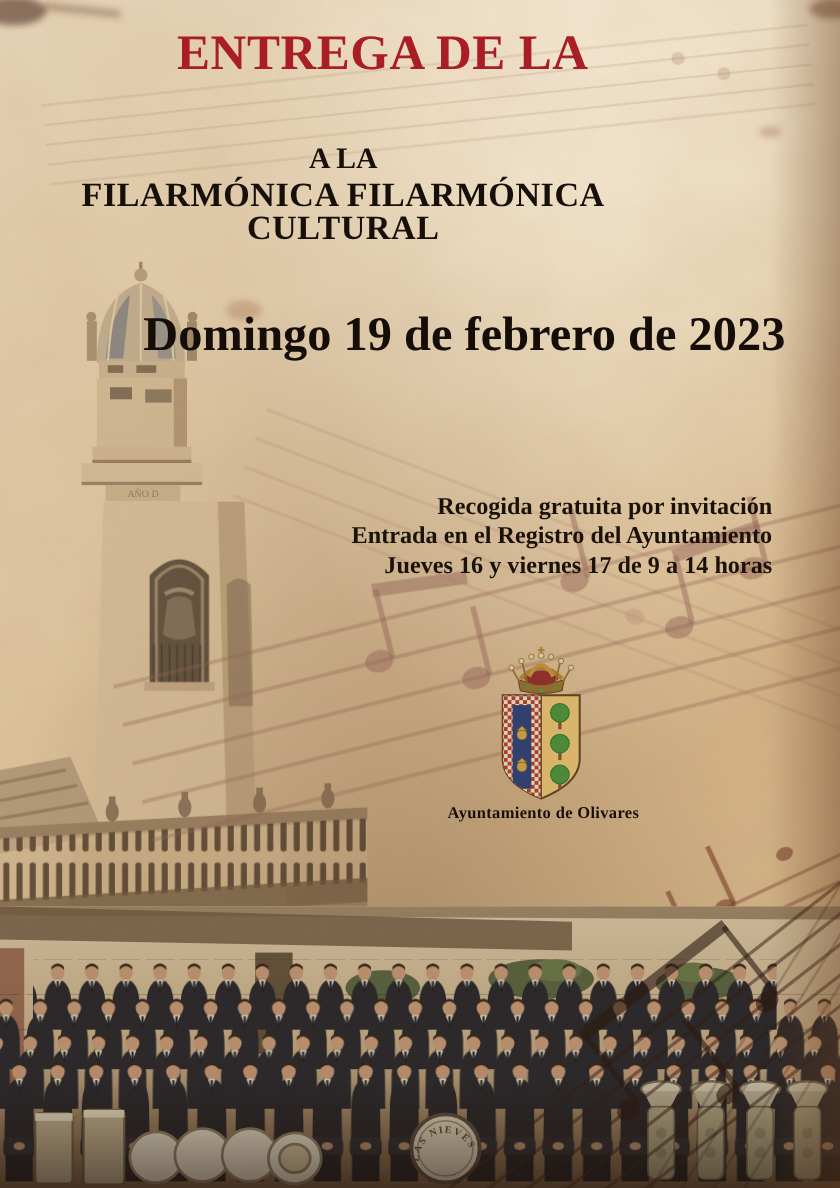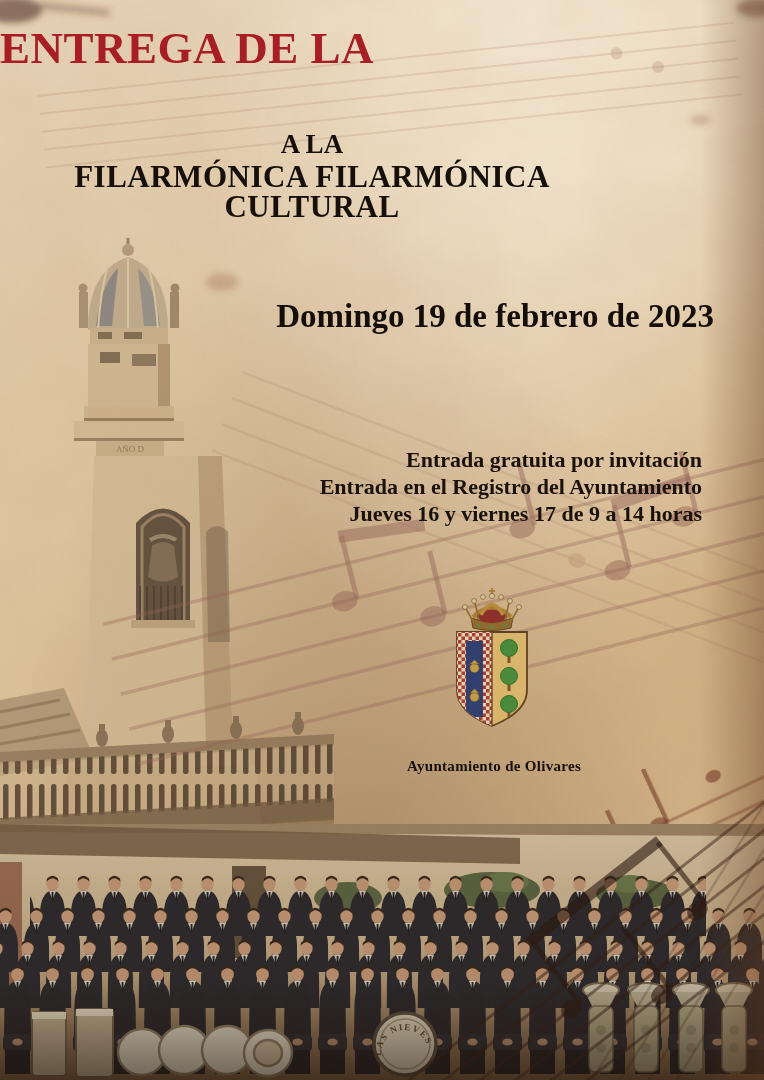--- a/index.html
+++ b/index.html
@@ -8,30 +8,30 @@
     font-family:"Liberation Serif","DejaVu Serif",serif;
     background:
       radial-gradient(ellipse at 70% 6%, rgba(255,247,230,.6), rgba(255,247,230,0) 45%),
       radial-gradient(ellipse at 12% 30%, rgba(208,178,138,.35), rgba(208,178,138,0) 55%),
       radial-gradient(ellipse at 88% 55%, rgba(198,158,108,.45), rgba(198,158,108,0) 50%),
       radial-gradient(ellipse at 45% 104%, rgba(96,62,36,.5), rgba(96,62,36,0) 60%),
       linear-gradient(166deg,#eddec5 0%,#e9d7b8 24%,#e2cba4 48%,#d8bc91 70%,#c7a67c 100%);
   }
   .decor{position:absolute;left:0;top:0;z-index:1;}
   .txt{position:absolute;z-index:3;}
-  .title-block{left:0;width:696px;top:24px;text-align:left;color:#a81e24;
+  .title-block{left:0;width:696px;top:24px;text-align:center;color:#a81e24;
     font-weight:bold;font-size:45px;line-height:48px;letter-spacing:.5px;}
   .recipient-block{left:0;width:624px;top:126px;text-align:center;color:#17100a;font-weight:bold;}
   .recipient-intro{font-size:27px;line-height:36px;}
   .recipient-line{font-size:31px;line-height:30px;letter-spacing:.5px;}
   .date-block{top:284px;right:50px;color:#140d08;font-weight:bold;
-    font-size:33px;line-height:40px;margin-top:12px;}
+    font-size:44px;line-height:40px;}
   .tickets-block{top:446px;right:62px;text-align:right;color:#1a1209;font-weight:bold;
     font-size:22px;line-height:27px;}
-  .org-label{top:758px;left:494px;transform:translateX(-50%);white-space:nowrap;
+  .org-label{top:732px;left:494px;transform:translateX(-50%);white-space:nowrap;
     color:#17100a;font-weight:bold;font-size:15px;letter-spacing:.3px;text-align:right;}
   .crest{position:absolute;left:451px;top:584px;width:82px;height:146px;z-index:3;}
 </style>
 </head>
 <body>
 
 <div class="poster">
 
   <svg class="decor" width="764" height="1080" viewBox="0 0 764 1080" aria-hidden="true">
     <defs>
@@ -374,20 +374,20 @@
   <div class="txt recipient-block">
     <div class="recipient-intro">A LA</div>
     <div class="recipient-line">FILARMÓNICA FILARMÓNICA CULTURAL</div>
   </div>
 
   <div class="txt date-block">
     <div>Domingo 19 de febrero de 2023</div>
   </div>
 
   <div class="txt tickets-block">
-    <div>Entrada gratuita por invitación</div>
+    <div>Recogida gratuita por invitación</div>
     <div>Entrada en el Registro del Ayuntamiento</div>
     <div>Jueves 16 y viernes 17 de 9 a 14 horas</div>
   </div>
 
   <div class="txt org-label">Ayuntamiento de Olivares</div>
 
 </div>
 
 </body></html>

